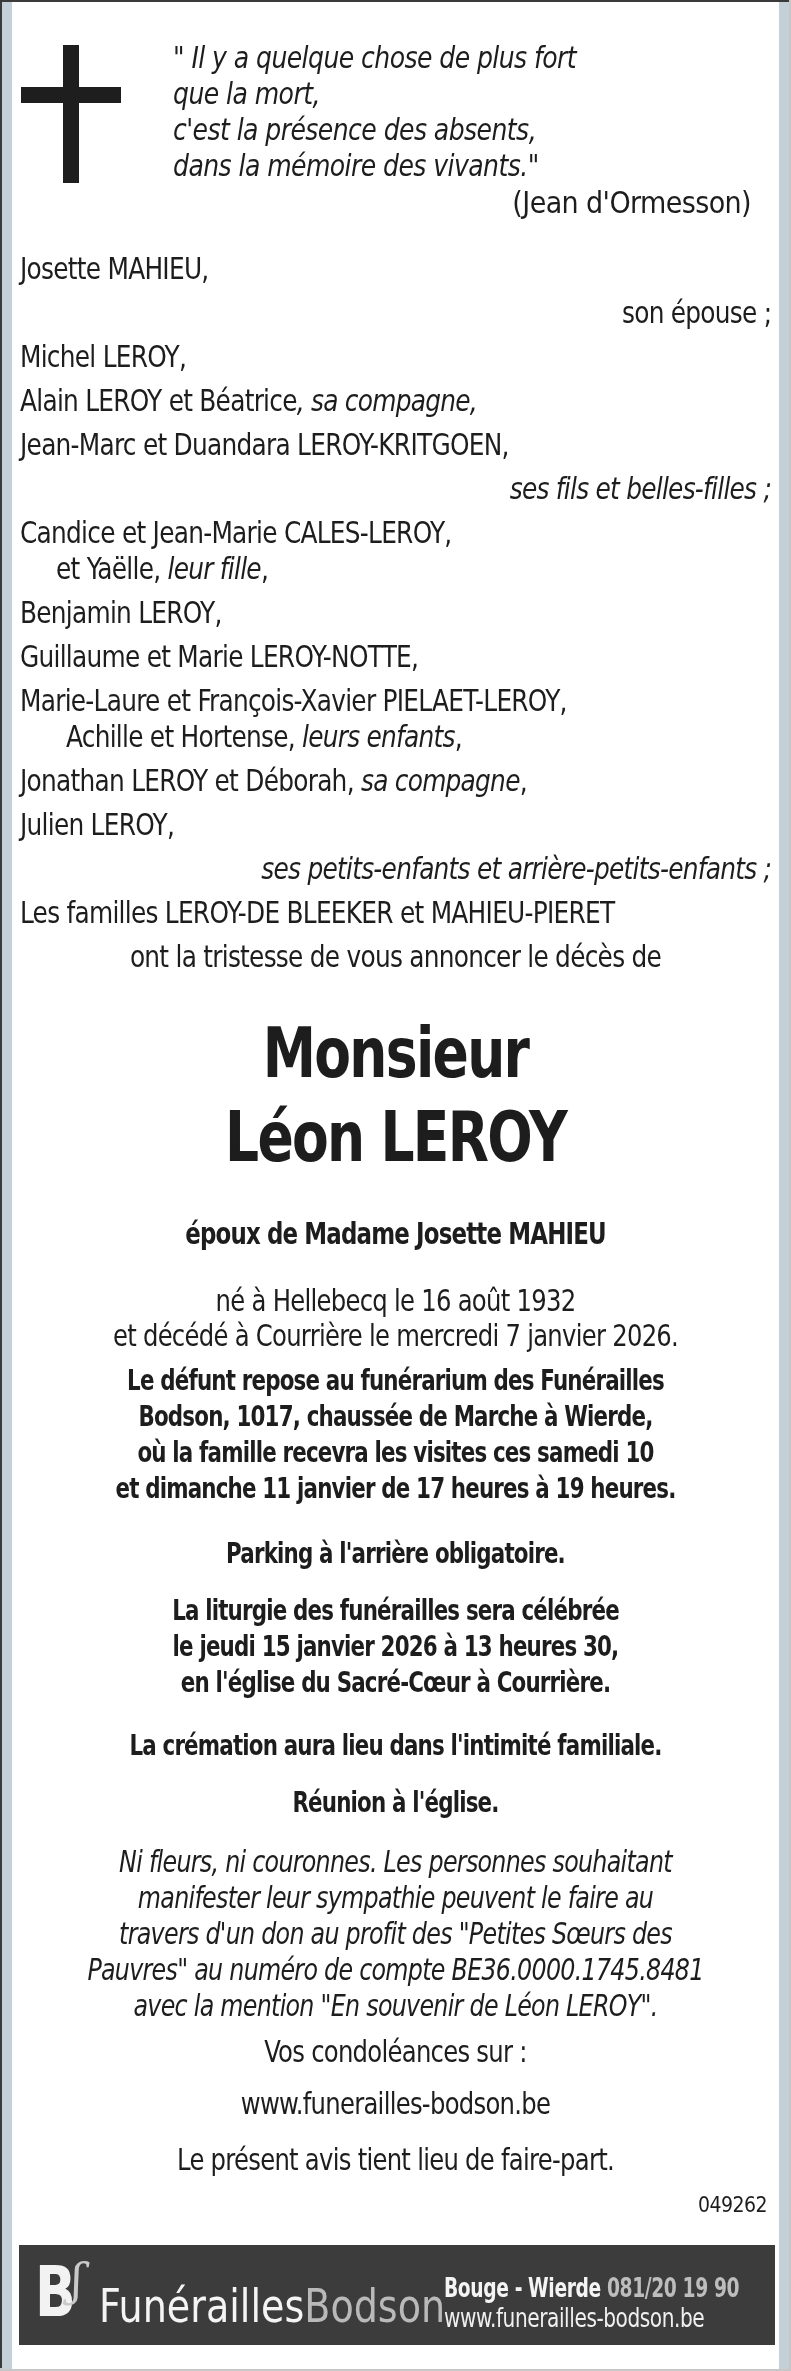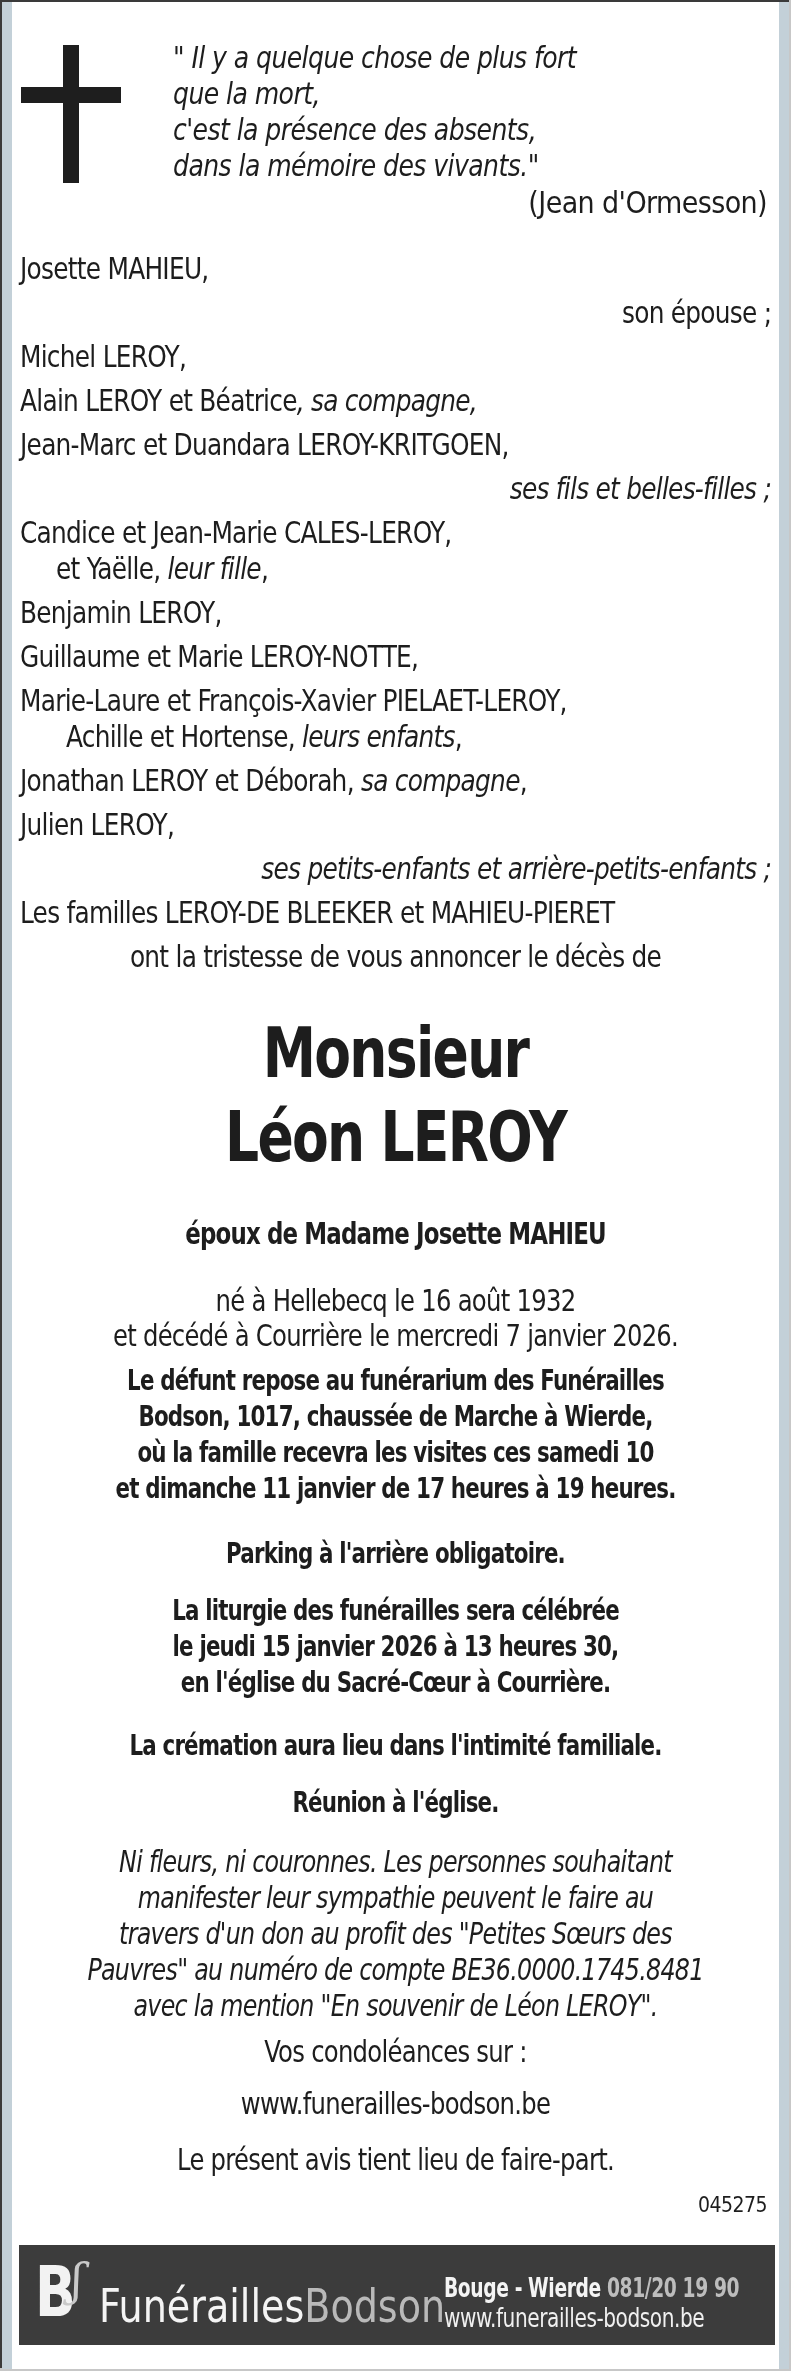--- a/index.html
+++ b/index.html
@@ -6,21 +6,21 @@
   body { width:791px; height:2371px; background:#c7c7c7; position:relative; overflow:hidden;
          font-family:"DejaVu Sans Condensed","DejaVu Sans", sans-serif; color:#1d1d1d; }
   .frame { position:absolute; left:0; top:0; width:789px; height:2368px; background:#3a3a3a; }
   .strip { position:absolute; top:2px; bottom:2px; background:#c3d0d8; }
   .strip.left { left:2px; width:10px; }
   .strip.right { right:2px; width:10px; }
   .paper { position:absolute; left:12px; right:12px; top:2px; bottom:2px; background:#ffffff; }
   .cross-v { position:absolute; left:51px; top:43px; width:16px; height:138px; background:#1e1e1e; }
   .cross-h { position:absolute; left:9px; top:85px; width:100px; height:16px; background:#1e1e1e; }
   .quote { position:absolute; left:161px; top:38px; font-style:italic; font-size:30px; line-height:36px; letter-spacing:-0.6px; transform:scaleX(0.93); transform-origin:left top; }
-  .attrib { position:absolute; right:12px; top:183px; font-size:30px; letter-spacing:-0.6px; }
+  .attrib { position:absolute; right:28px; top:183px; font-size:30px; letter-spacing:-0.6px; }
   .fam { position:absolute; left:8px; right:8px; font-size:30px; letter-spacing:-0.8px; }
   .fam .line { position:absolute; left:0; white-space:nowrap; transform:scaleX(0.92); transform-origin:left top; }
   .fam .line.right { left:auto; right:0; transform-origin:right top; }
   .fam .line.indent1 { left:36px; }
   .fam .line.indent2 { left:46px; }
   .fam .line.center { left:0; right:0; text-align:center; transform-origin:center top; }
   i { font-style:italic; }
   .center { position:absolute; left:0; right:0; text-align:center; white-space:nowrap; }
   .title { font-weight:bold; font-size:70px; letter-spacing:-2px; transform:scaleX(0.85); }
   .sub-bold { font-weight:bold; font-size:30px; letter-spacing:-1px; transform:scaleX(0.85); }
@@ -111,21 +111,21 @@
     <div>manifester leur sympathie peuvent le faire au</div>
     <div>travers d'un don au profit des "Petites Sœurs des</div>
     <div>Pauvres" au numéro de compte BE36.0000.1745.8481</div>
     <div>avec la mention "En souvenir de Léon LEROY".</div>
   </div>
 
   <div class="center plain" style="top:2032px">Vos condoléances sur :</div>
   <div class="center plain" style="top:2084px">www.funerailles-bodson.be</div>
   <div class="center plain" style="top:2140px">Le présent avis tient lieu de faire-part.</div>
 
-  <div class="ref">045275</div>
+  <div class="ref">049262</div>
 
   <div class="banner">
     <div class="logo-b">B</div>
     <div class="logo-swash">ʃ</div>
     <div class="logo-text">
       <span class="a">Funérailles</span><span class="b">Bodson</span>
     </div>
     <div class="contact">
       <div class="l1"><span>Bouge - Wierde</span> <span class="phone">081/20 19 90</span></div>
       <div class="l2">www.funerailles-bodson.be</div>

